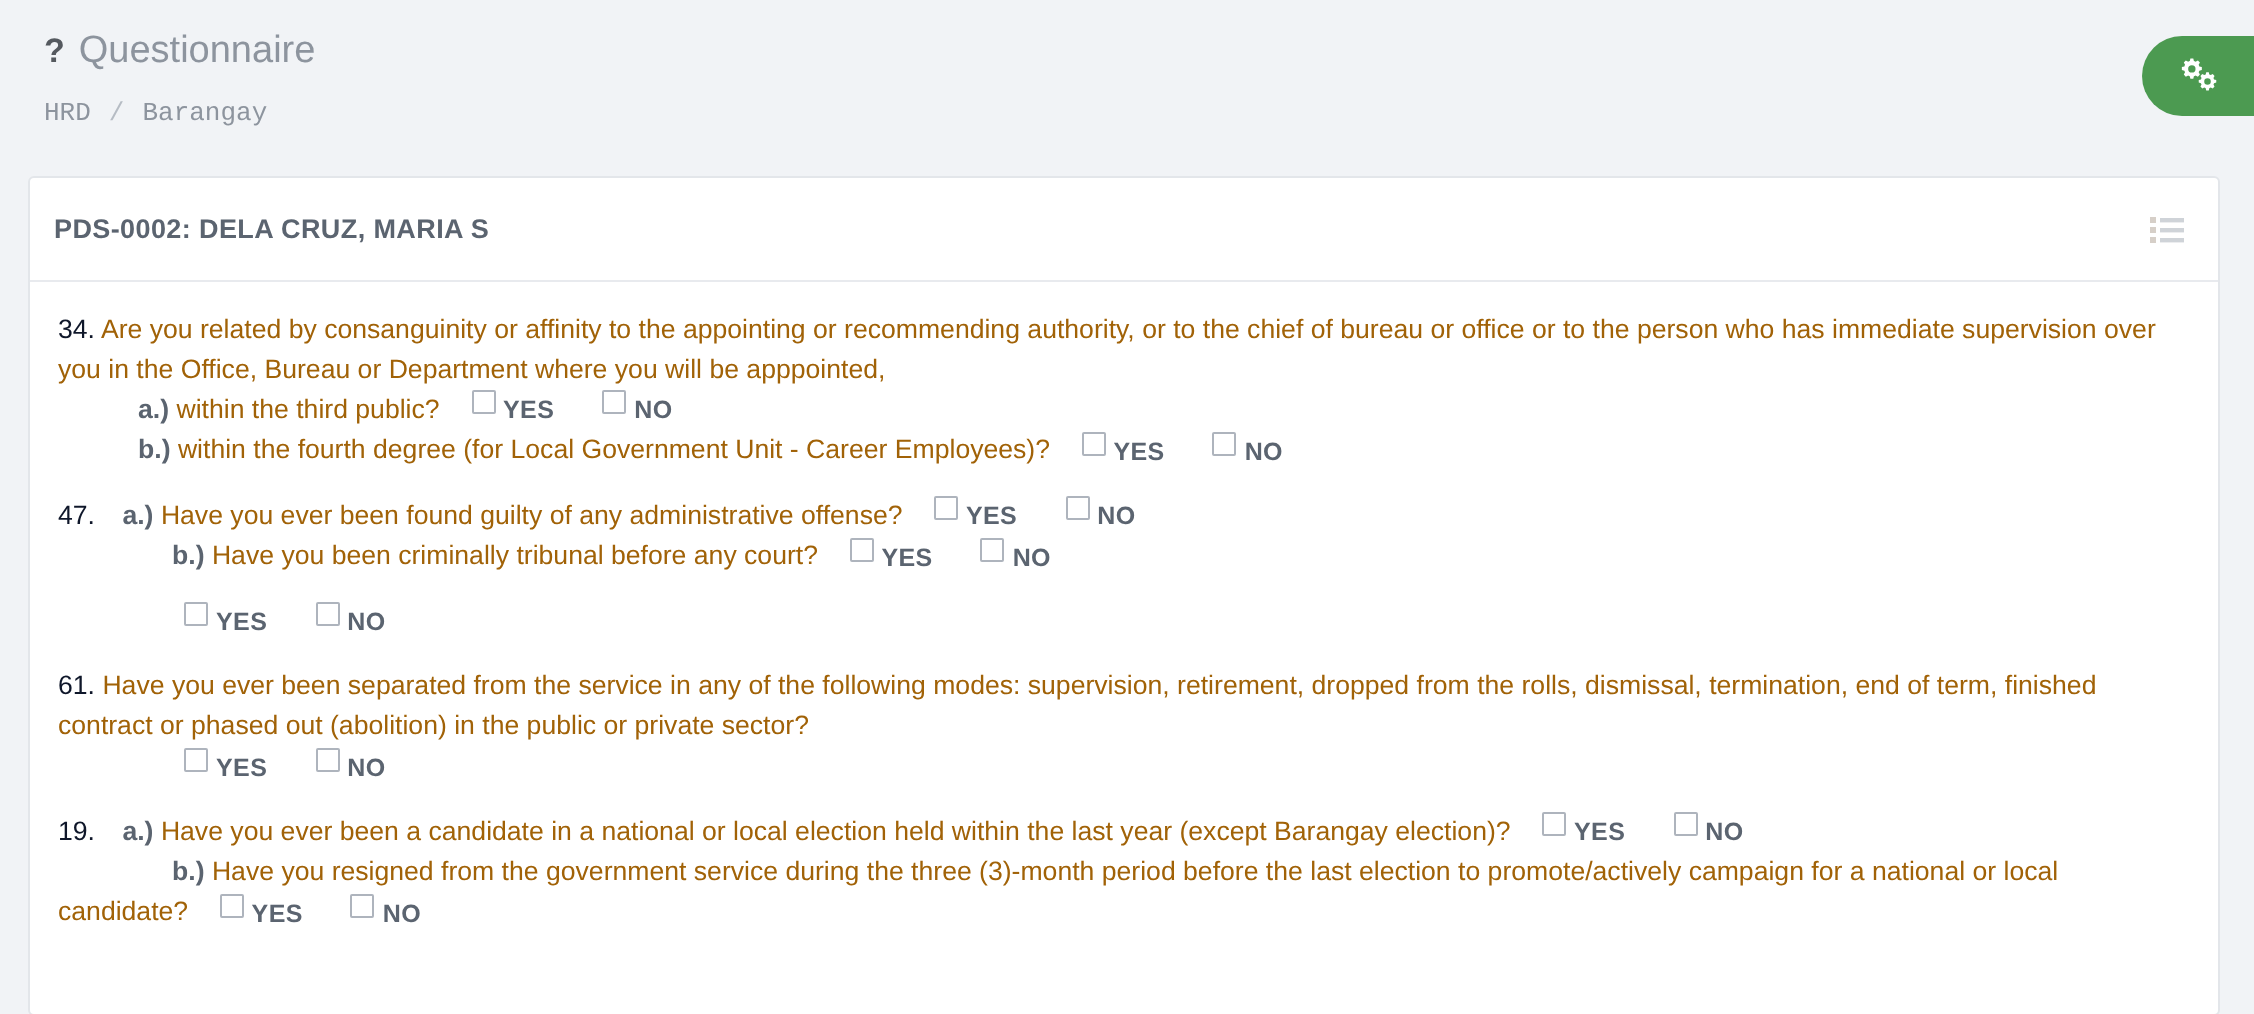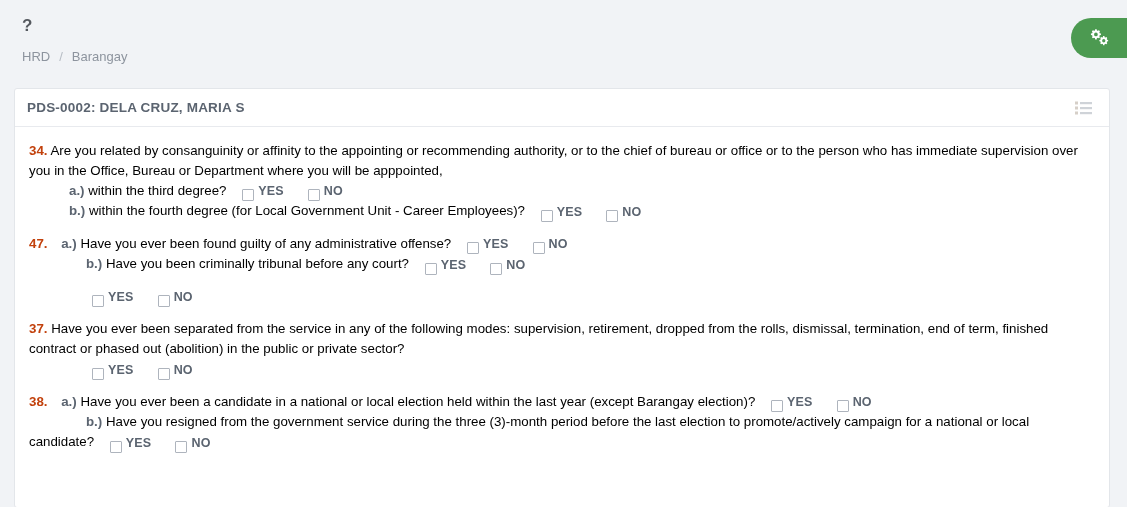--- a/index.html
+++ b/index.html
@@ -38,20 +38,21 @@
     font-weight: 700;
     color: #55595f;
   }
   .breadcrumb {
     margin-top: 11px;
     font-size: 13px;
     color: #8d949e;
     display: flex;
     align-items: center;
     gap: 9px;
+    font-family: Liberation Mono, monospace;
   }
   .breadcrumb .sep { color: #b6bcc4; }
 
   .settings-fab {
     position: absolute;
     top: 18px;
     right: 0;
     width: 56px;
     height: 40px;
     background: #4c9a51;
@@ -67,21 +68,21 @@
   .card {
     margin: 10px 17px 0 14px;
     background: #ffffff;
     border: 1px solid #e3e6ea;
     border-radius: 3px;
     box-sizing: border-box;
     height: 420px;
     overflow: hidden;
   }
   .card-header {
-    height: 38px;
+    height: 52px;
     border-bottom: 1px solid #e8eaee;
     display: flex;
     align-items: center;
     justify-content: space-between;
     padding: 0 17px 0 12px;
     box-sizing: border-box;
     gap: 28px;
   }
   .card-title {
     font-size: 13.5px;
@@ -93,45 +94,45 @@
 
   
   .card-body {
     padding: 14px 14px 0 14px;
     font-size: 13.3px;
     line-height: 20px;
     color: #7a828c;
   }
   .q-block { margin-bottom: 10px; }
   .q-num {
-    font-weight: 700;
-    color: #c2410c;
-  }
-  .q-text { color: #000000; }
+    font-weight: 400;
+    color: #0f172a;
+  }
+  .q-text { color: #a16207; }
   .sub-label {
     font-weight: 700;
     color: #5b6470;
   }
   .indent-1 { padding-left: 40px; }
   .indent-2 { padding-left: 57px; }
   .indent-3 { padding-left: 63px; }
 
   .inline-row { display: block; }
 
   .cb-group {
     display: inline-flex;
     align-items: center;
     gap: 24px;
     vertical-align: middle;
     margin-left: 12px;
   }
   .cb-group.tight { margin-left: 8px; }
   .cb {
     display: inline-flex;
-    align-items: flex-end;
+    align-items: flex-start;
     gap: 4px;
     cursor: pointer;
   }
   .cb .box {
     width: 12px;
     height: 12px;
     border: 1px solid #aeb4bd;
     background: #fff;
     border-radius: 1px;
     display: inline-block;
@@ -144,20 +145,21 @@
     letter-spacing: .2px;
   }
   .q-gap { margin-top: 12px; }
 </style>
 </head>
 <body>
 
 <div class="page-header">
   <div class="page-title">
     <span class="qmark">?</span>
+    <span>Questionnaire</span>
   </div>
   <div class="breadcrumb">
     <span>HRD</span>
     <span class="sep">/</span>
     <span>Barangay</span>
   </div>
 
   <div class="settings-fab">
     <span>
       <svg width="22" height="20" viewBox="0 0 22 20" fill="#ffffff" aria-hidden="true">
@@ -186,21 +188,21 @@
 
   <div class="card-body">
 
     <div class="q-block">
       <div>
         <span class="q-num">34.</span>
         <span class="q-text">Are you related by consanguinity or affinity to the appointing or recommending authority, or to the chief of bureau or office or to the person who has immediate supervision over you in the Office, Bureau or Department where you will be apppointed,</span>
       </div>
       <div class="indent-1 inline-row">
         <span class="sub-label">a.)</span>
-        <span class="q-text">within the third degree?</span>
+        <span class="q-text">within the third public?</span>
         <span class="cb-group">
           <span class="cb">
             <span class="box"></span>
             <span class="cb-label">YES</span>
           </span>
           <span class="cb">
             <span class="box"></span>
             <span class="cb-label">NO</span>
           </span>
         </span>
@@ -263,40 +265,40 @@
           <span class="cb">
             <span class="box"></span>
             <span class="cb-label">NO</span>
           </span>
         </span>
       </div>
     </div>
 
     <div class="q-block q-gap">
       <div>
-        <span class="q-num">37.</span>
+        <span class="q-num">61.</span>
         <span class="q-text">Have you ever been separated from the service in any of the following modes: supervision, retirement, dropped from the rolls, dismissal, termination, end of term, finished contract or phased out (abolition) in the public or private sector?</span>
       </div>
       <div class="indent-3">
         <span class="cb-group tight" style="margin-left:0">
           <span class="cb">
             <span class="box"></span>
             <span class="cb-label">YES</span>
           </span>
           <span class="cb">
             <span class="box"></span>
             <span class="cb-label">NO</span>
           </span>
         </span>
       </div>
     </div>
 
     <div class="q-block q-gap">
       <div class="inline-row">
-        <span class="q-num">38.</span>
+        <span class="q-num">19.</span>
         <span class="sub-label" style="margin-left:10px">a.)</span>
         <span class="q-text">Have you ever been a candidate in a national or local election held within the last year (except Barangay election)?</span>
         <span class="cb-group">
           <span class="cb">
             <span class="box"></span>
             <span class="cb-label">YES</span>
           </span>
           <span class="cb">
             <span class="box"></span>
             <span class="cb-label">NO</span>

